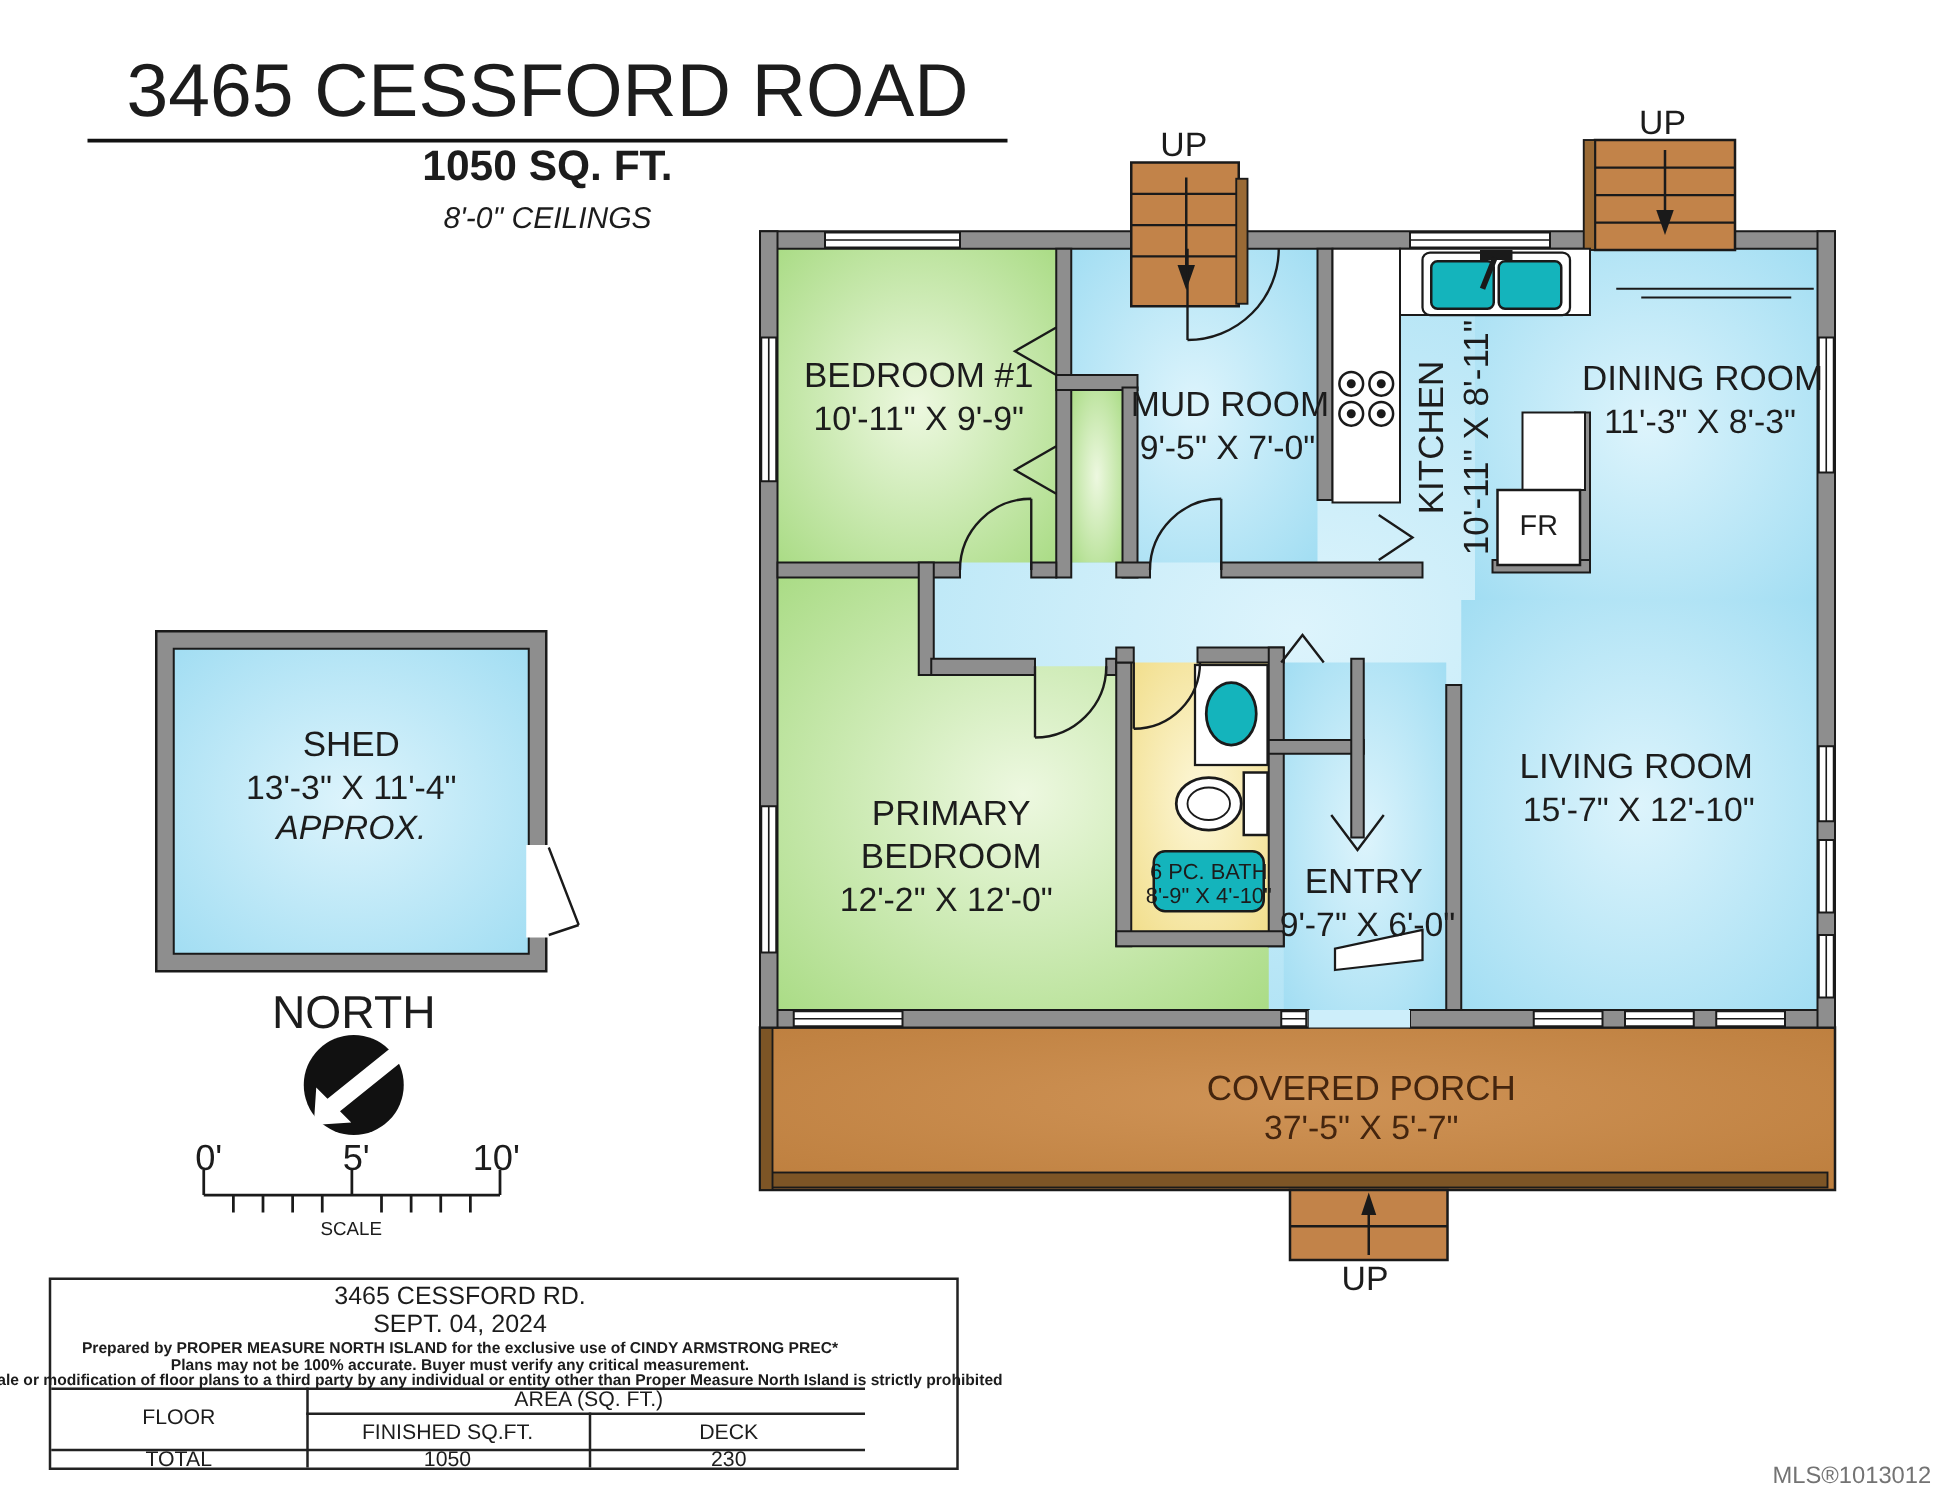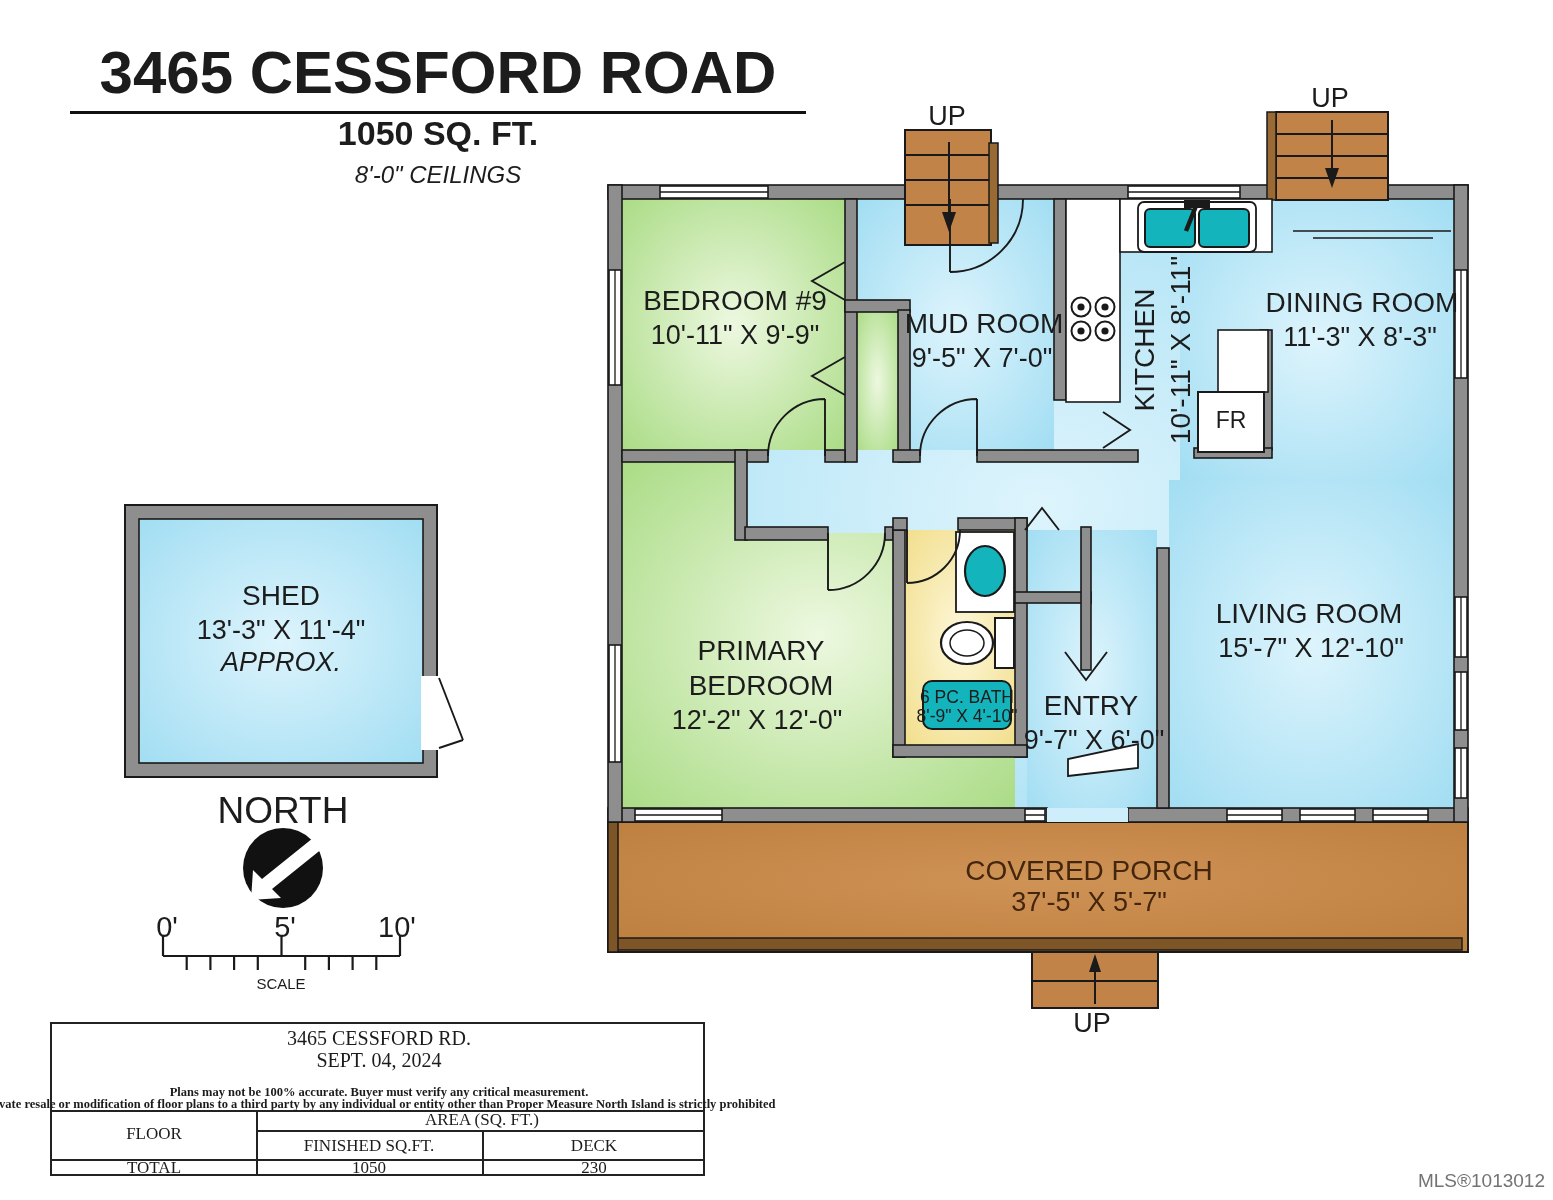--- a/index.html
+++ b/index.html
@@ -2,21 +2,21 @@
 <html style="--wall: #8e8e8e; --blue-edge: #9edcf2; --blue-center: #ddf4fc; --green-edge: #a6da80; --green-center: #edf8e0; --yellow-edge: #f0db82; --yellow-center: #fdf7d8; --porch: #c2823f; --porch-light: #cf9356; --porch-rim: #7d5526; --stairs: #c28349; --teal: #14b4bc; --line: #1a1a1a;"><head>
 <meta charset="utf-8">
 <style>
   html,body{margin:0;padding:0;background:#ffffff;}
   .canvas{position:relative;width:1553px;height:1200px;background:#ffffff;overflow:hidden;
           font-family:"Liberation Sans","DejaVu Sans",sans-serif;color:#1c1c1c;}
   svg{position:absolute;left:0;top:0;}
 
   
   .header{position:absolute;left:60px;top:38px;width:756px;text-align:center;}
-  .title{font-size:60px;font-weight:bold;letter-spacing:0px;white-space:nowrap;}
+  .title{font-size:60px;font-weight:normal;letter-spacing:0px;white-space:nowrap;}
   .title-rule{height:3px;background:#111;margin:4px 10px 0 10px;}
   .sqft{font-size:34px;font-weight:bold;}
   .ceilings{font-size:24px;font-style:italic;margin-top:8px;}
 
   
   .lbl{position:absolute;transform:translate(-50%,-50%);white-space:nowrap;text-align:center;
        font-size:28px;line-height:1.1;}
   .dim{font-size:27px;}
   .up{font-size:27px;}
   .tiny{font-size:17.5px;}
@@ -24,21 +24,21 @@
   .north-lbl{font-size:37px;}
   .tick{font-size:29px;}
   .scale-lbl{font-size:15px;}
   .italic{font-style:italic;}
   .porch-text{color:#44250e;}
   .kitchen-lbl{position:absolute;left:1163px;top:350px;transform:translate(-50%,-50%) rotate(-90deg);
        text-align:center;white-space:nowrap;font-size:28px;line-height:36px;}
   .watermark{position:absolute;right:8px;top:1170px;font-size:19px;color:#737373;}
 
   
-  .footer{position:absolute;left:50px;top:1022px;width:655px;height:154px;border:2px solid #222;box-sizing:border-box;font-family:Liberation Serif, serif;}
+  .footer{position:absolute;left:39px;top:1022px;width:728px;height:154px;border:2px solid #222;box-sizing:border-box;}
   .footer .flbl{position:absolute;transform:translate(-50%,-50%);white-space:nowrap;}
   .f-big{font-size:20px;}
   .f-fine{font-size:12.5px;font-weight:bold;}
   .f-cell{font-size:17px;}
   .hline,.vline{position:absolute;background:#222;}
 </style>
 </head>
 <body>
 
 <div class="canvas">
@@ -252,21 +252,21 @@
     <div class="title">3465 CESSFORD ROAD</div>
     <div class="title-rule"></div>
     <div class="sqft">1050 SQ. FT.</div>
     <div class="ceilings">8'-0" CEILINGS</div>
   </div>
 
   <div class="lbl up" style="left:947px;top:117px">UP</div>
   <div class="lbl up" style="left:1330px;top:99px">UP</div>
   <div class="lbl up" style="left:1092px;top:1024px">UP</div>
 
-  <div class="lbl" style="left:735px;top:301px">BEDROOM #9</div>
+  <div class="lbl" style="left:735px;top:301px">BEDROOM #1</div>
   <div class="lbl dim" style="left:735px;top:336px">10'-11" X 9'-9"</div>
 
   <div class="lbl" style="left:984px;top:324px">MUD ROOM</div>
   <div class="lbl dim" style="left:982px;top:359px">9'-5" X 7'-0"</div>
 
   <div class="kitchen-lbl">
     <div>KITCHEN</div>
     <div>10'-11" X 8'-11"</div>
   </div>
 
@@ -303,20 +303,21 @@
 
   <div class="footer">
     <div class="hline" style="left:0;top:86px;width:651px;height:2px"></div>
     <div class="hline" style="left:204px;top:106px;width:447px;height:2px"></div>
     <div class="hline" style="left:0;top:135px;width:651px;height:2px"></div>
     <div class="vline" style="left:204px;top:86px;width:2px;height:64px"></div>
     <div class="vline" style="left:430px;top:106px;width:2px;height:44px"></div>
 
     <div class="flbl f-big" style="left:327px;top:14px">3465 CESSFORD RD.</div>
     <div class="flbl f-big" style="left:327px;top:36px">SEPT. 04, 2024</div>
+    <div class="flbl f-fine" style="left:327px;top:54px">Prepared by PROPER MEASURE NORTH ISLAND for the exclusive use of CINDY ARMSTRONG PREC*</div>
     <div class="flbl f-fine" style="left:327px;top:68px">Plans may not be 100% accurate.  Buyer must verify any critical measurement.</div>
     <div class="flbl f-fine" style="left:327px;top:80px">Private resale  or modification of floor plans to a third party by any individual or entity other than Proper Measure North Island is strictly prohibited</div>
 
     <div class="flbl f-cell" style="left:102px;top:110px">FLOOR</div>
     <div class="flbl f-cell" style="left:430px;top:96px">AREA (SQ. FT.)</div>
     <div class="flbl f-cell" style="left:317px;top:122px">FINISHED SQ.FT.</div>
     <div class="flbl f-cell" style="left:542px;top:122px">DECK</div>
     <div class="flbl f-cell" style="left:102px;top:144px">TOTAL</div>
     <div class="flbl f-cell" style="left:317px;top:144px">1050</div>
     <div class="flbl f-cell" style="left:542px;top:144px">230</div>

